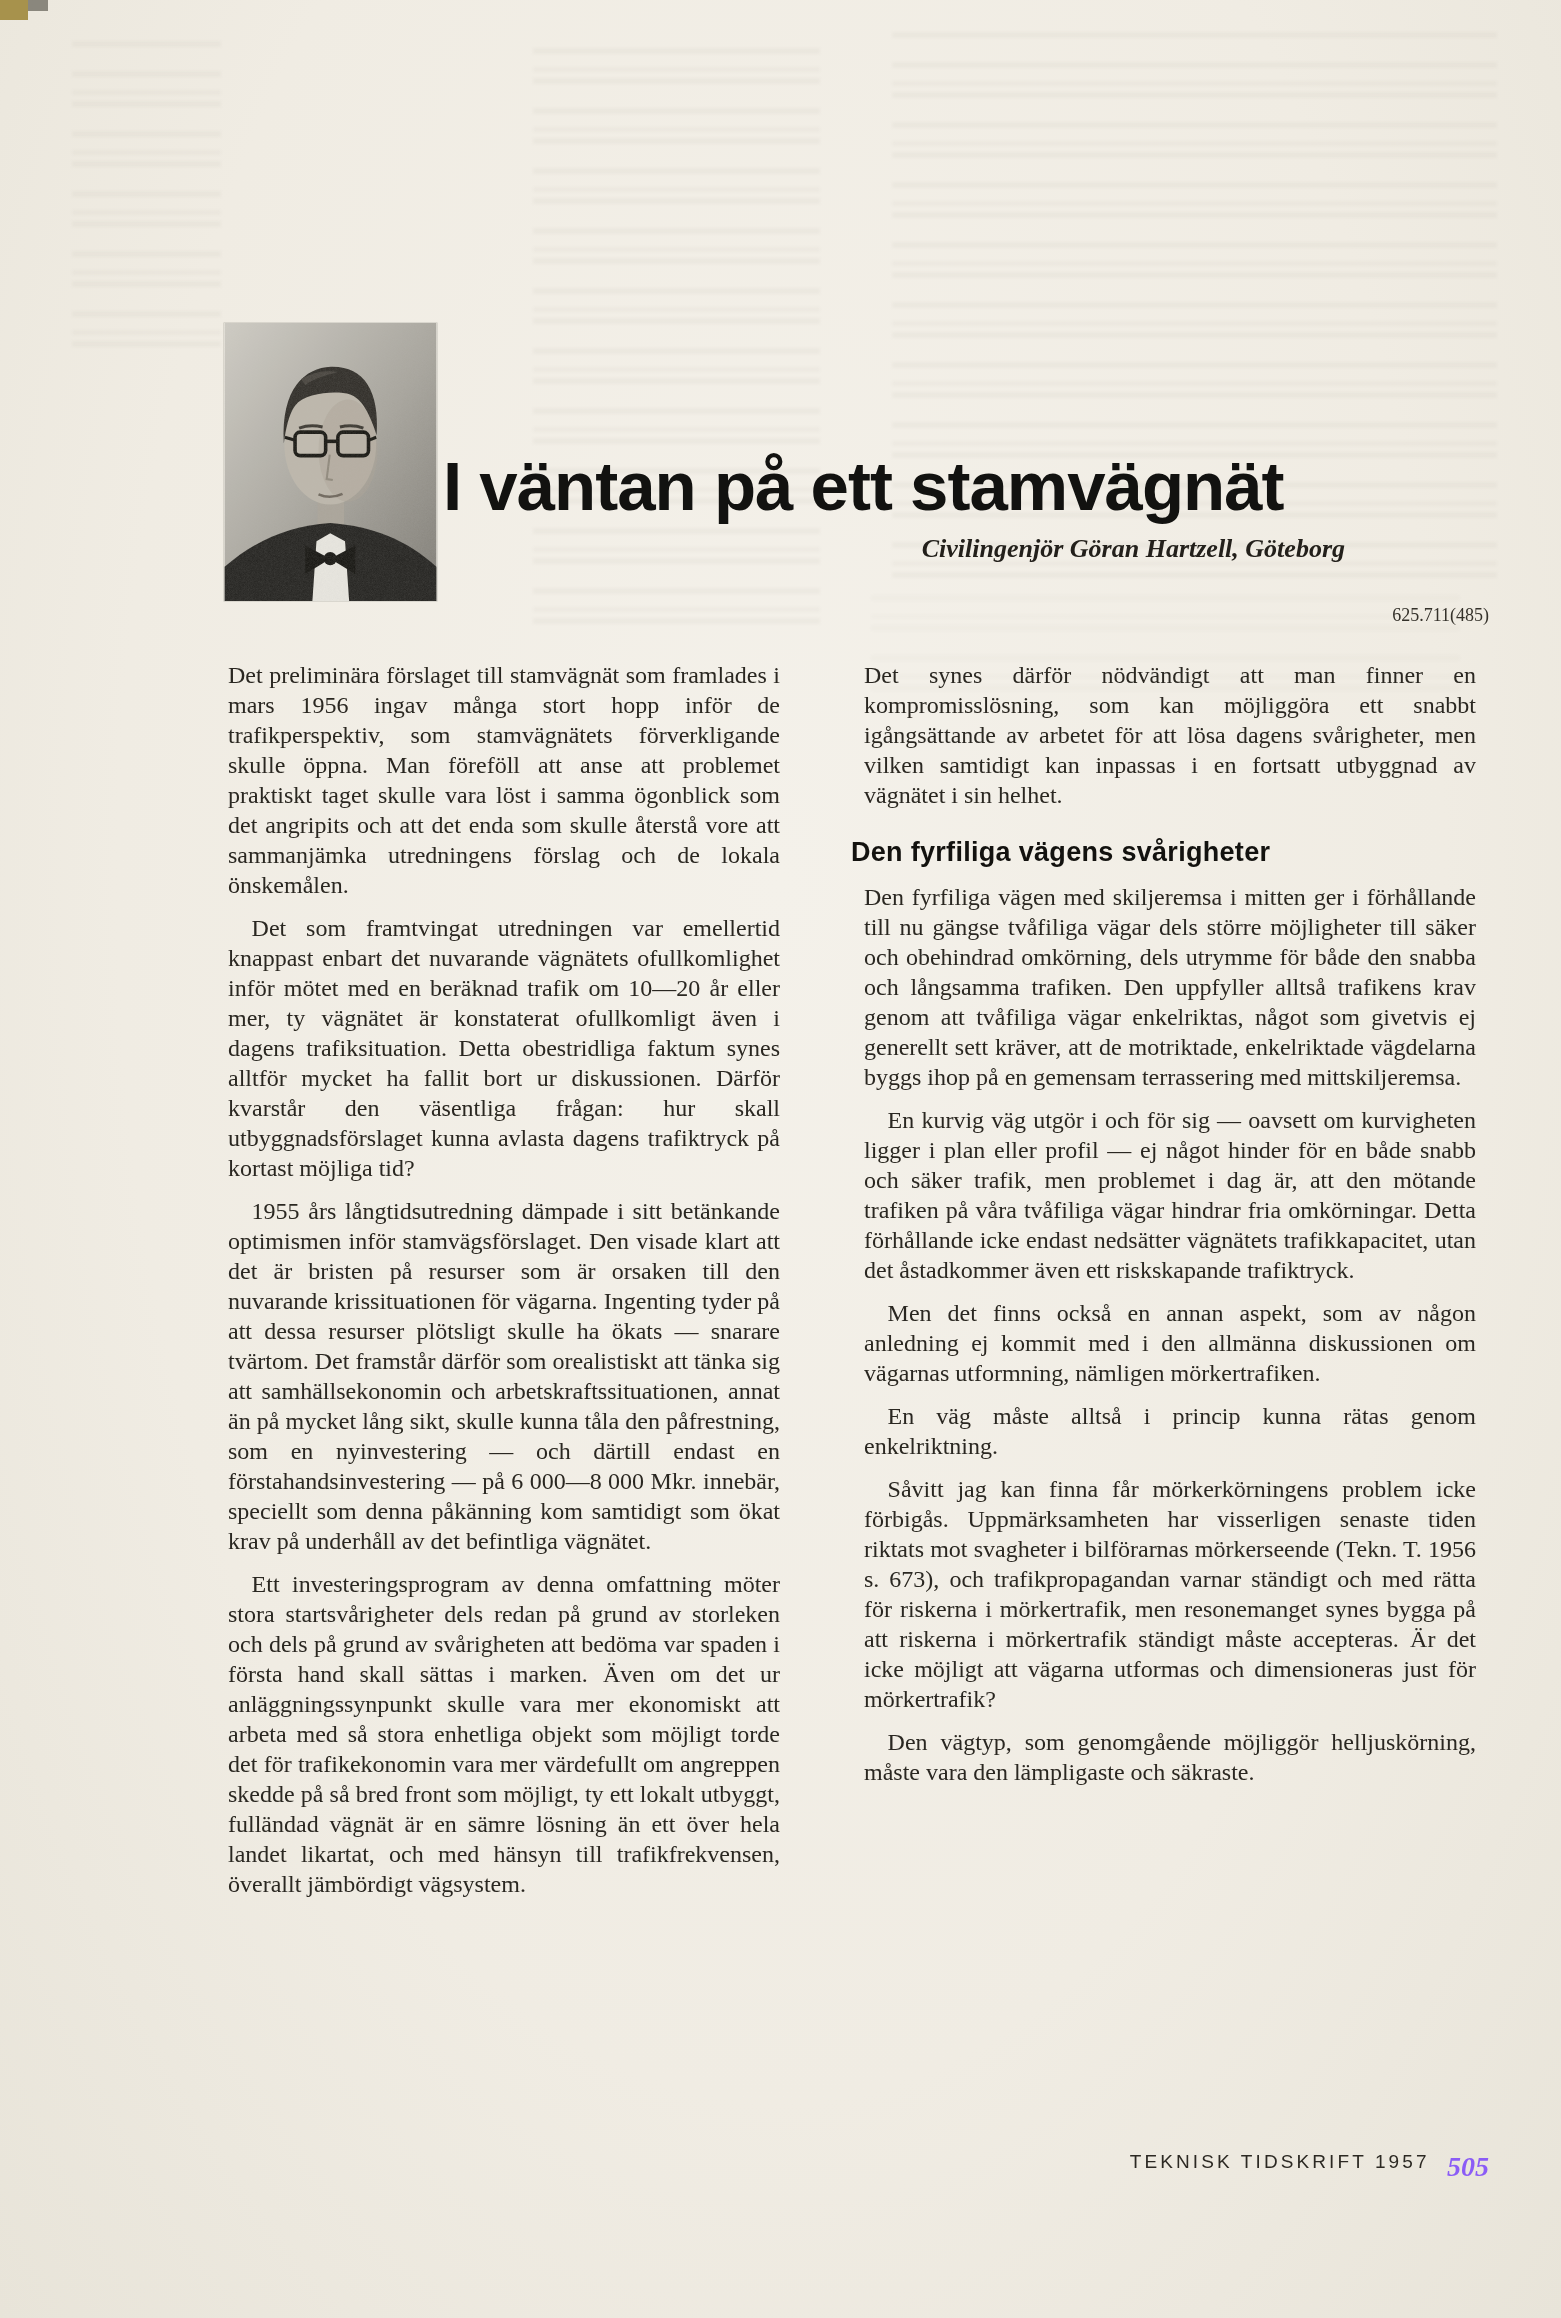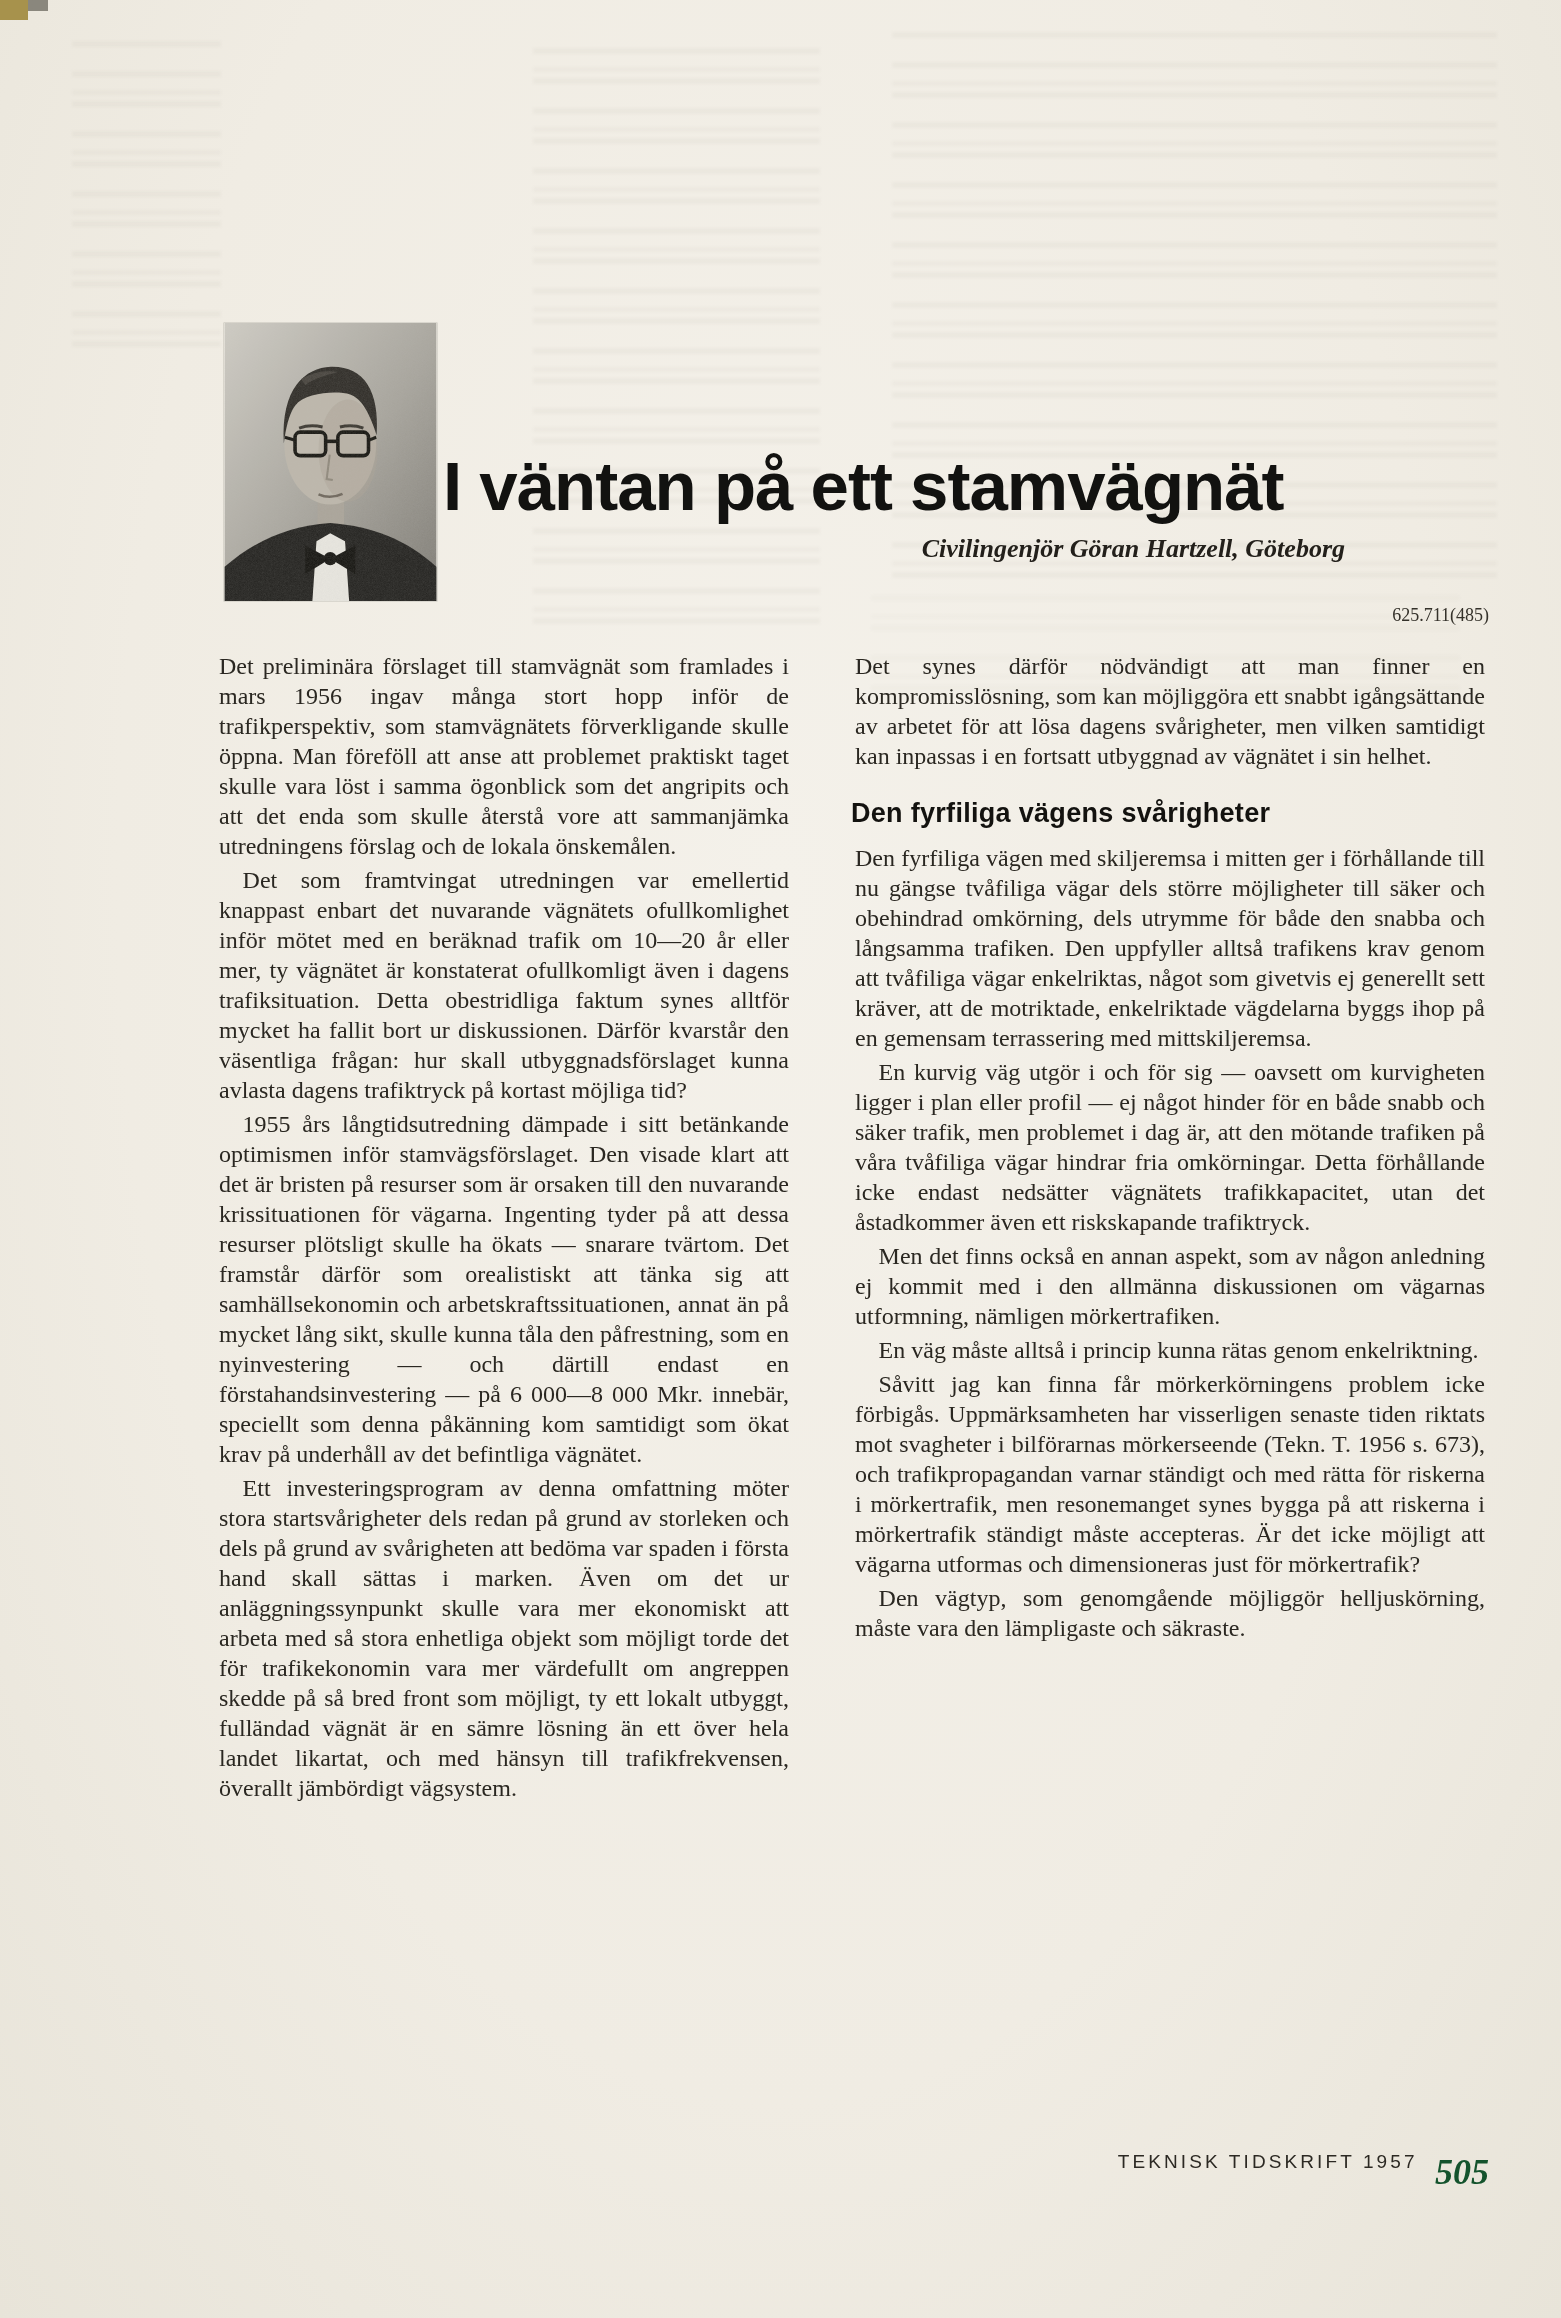--- a/index.html
+++ b/index.html
@@ -85,21 +85,21 @@
   .col {
     position: absolute;
     top: 647px;
     font-size: 24px;
     line-height: 30px;
     text-align: justify;
   }
   .col-left  { left: 215px;  width: 578px; }
   .col-right { left: 851px; width: 638px; }
 
-  .col p { margin: 4px; text-indent: 23.6px; }
+  .col p { margin: 13px; text-indent: 23.6px; }
   .col p.noind { text-indent: 0; }
 
   .section-heading {
     font-family: "Liberation Sans", sans-serif;
     font-weight: 700;
     font-size: 27px;
     letter-spacing: 0.3px;
     color: #13120f;
     margin: 27px 0 15.4px 0;
     text-align: left;
@@ -117,22 +117,22 @@
   .footer .journal {
     font-family: "Liberation Sans", sans-serif;
     font-size: 19px;
     letter-spacing: 3.1px;
     color: #2c2923;
   }
   .footer .pagenum {
     font-family: "Liberation Serif", serif;
     font-weight: 700;
     font-style: italic;
-    font-size: 36px;
-    color: #14532d;
+    font-size: 28px;
+    color: #8b5cf6;
   }
 </style>
 </head>
 <body>
 
 <div class="bleed" style="left:72px; top:36px; width:149px; height:318px;"></div>
 <div class="bleed" style="left:533px; top:36px; width:287px; height:595px;"></div>
 <div class="bleed" style="left:892px; top:31px; width:605px; height:554px;"></div>
 <div class="bleed" style="left:871px; top:595px; width:589px; height:103px; opacity:0.3;"></div>
 

